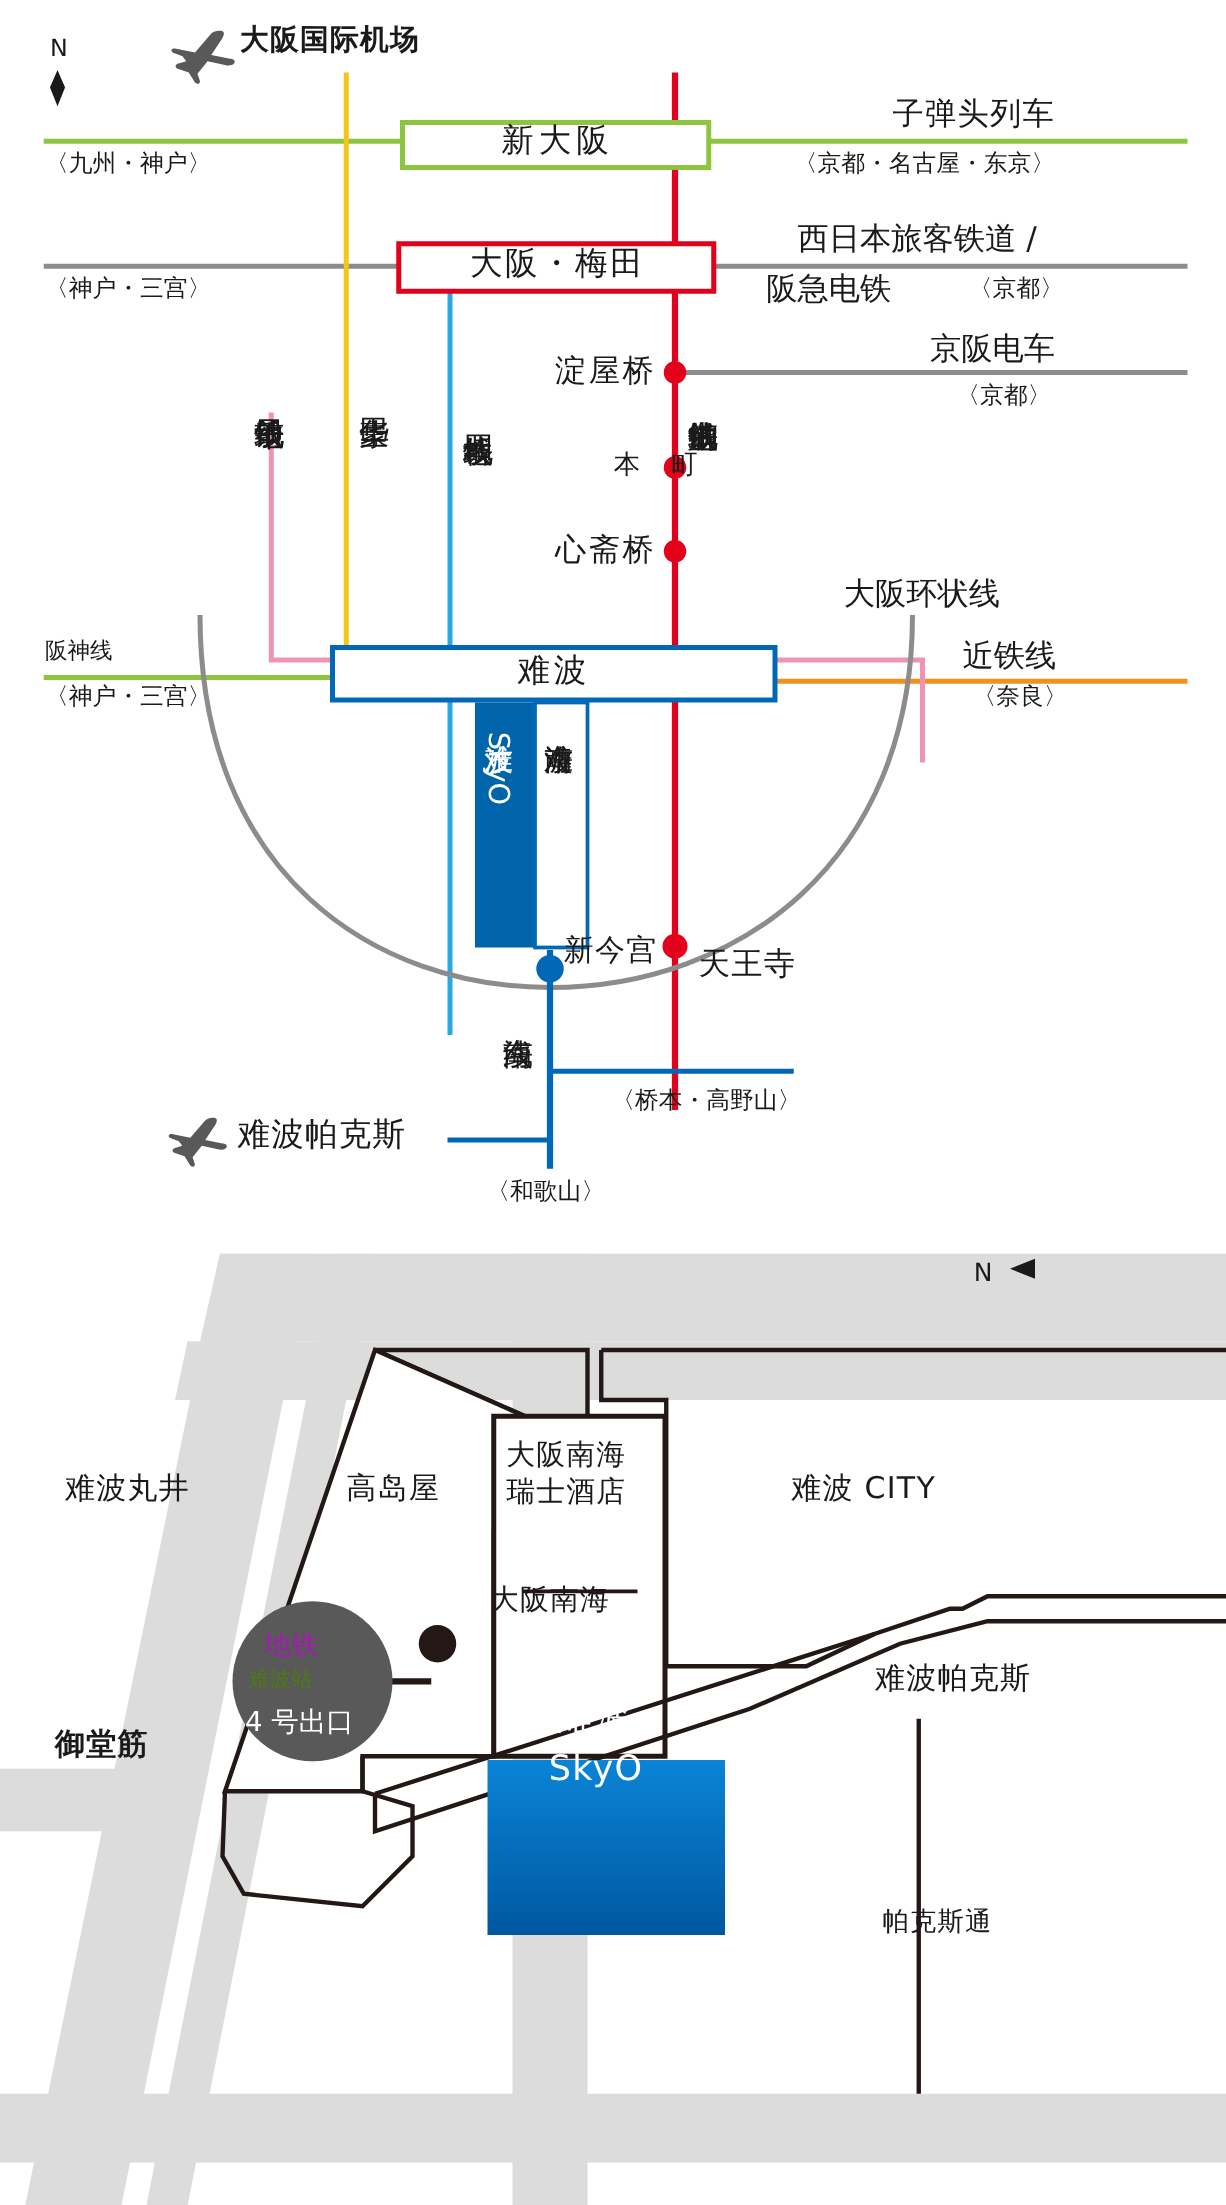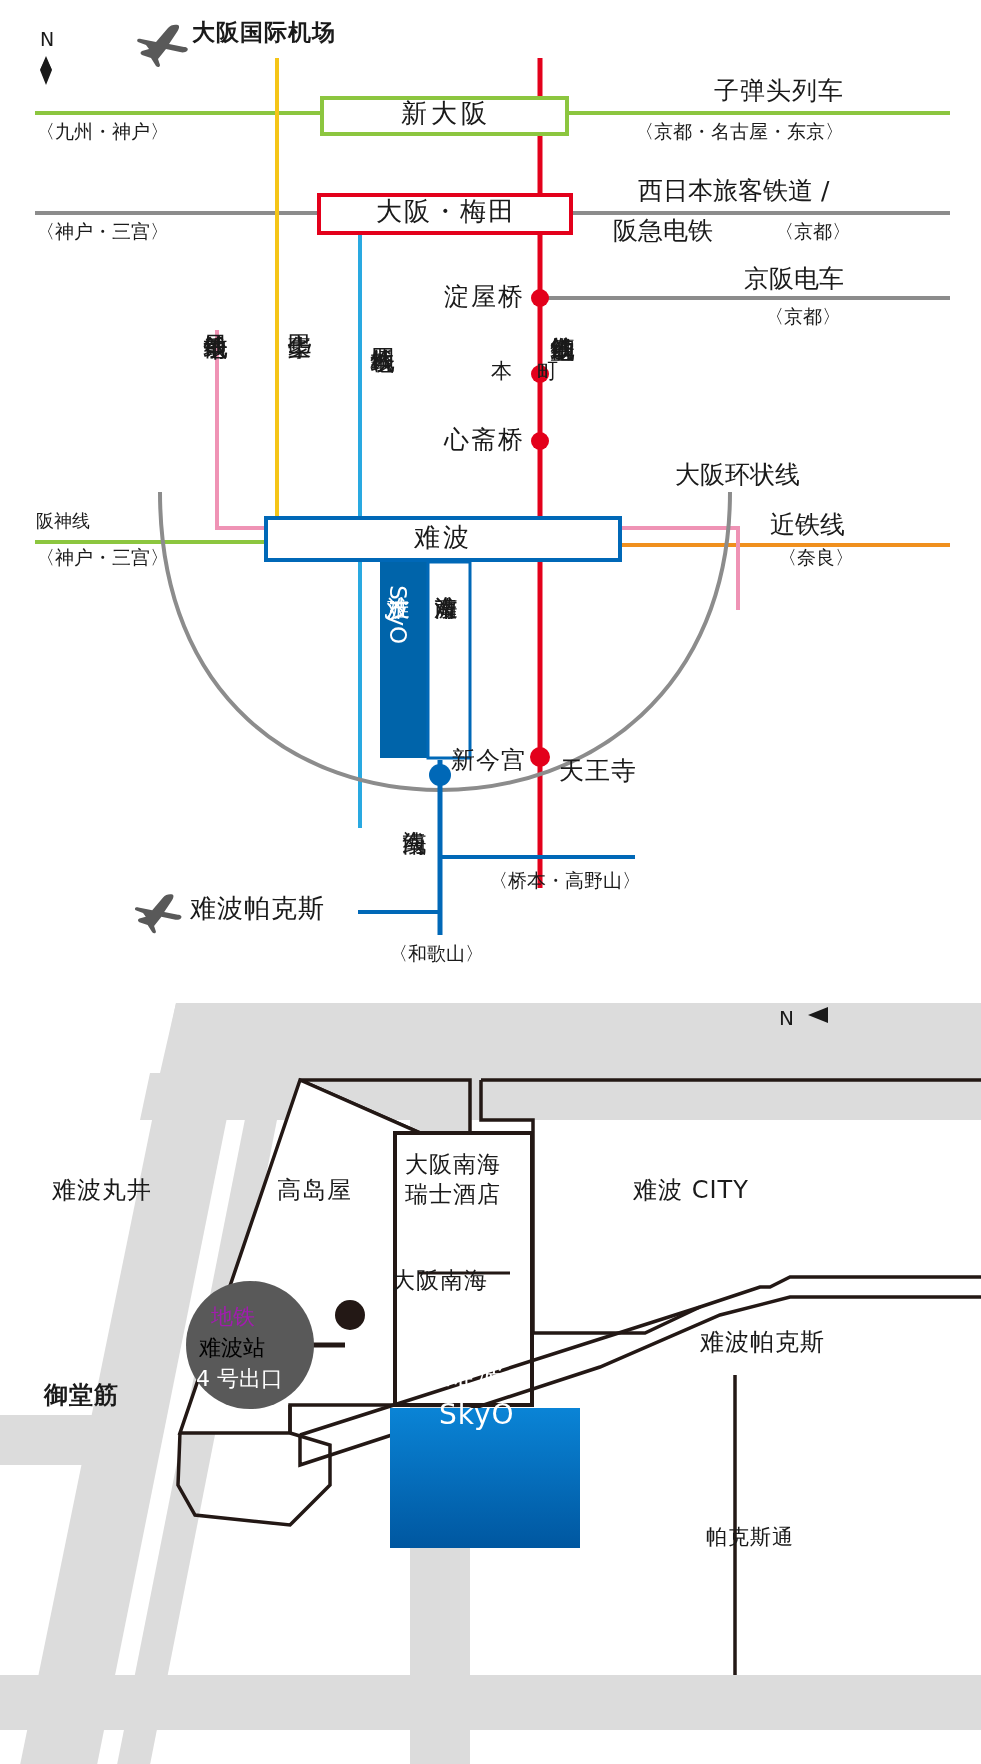--- a/index.html
+++ b/index.html
@@ -190,19 +190,19 @@
   <div class="lbl" style="left:633px;top:1178px;font-size:24px;letter-spacing:1px;">难波 CITY</div>
   <div class="lbl" style="left:44px;top:1383px;font-size:24px;letter-spacing:1px;font-weight:bold;">御堂筋</div>
   <div class="lbl" style="left:700px;top:1330px;font-size:24px;letter-spacing:1px;">难波帕克斯</div>
   <div class="lbl" style="left:706px;top:1506px;font-size:21px;letter-spacing:1px;margin-top:20px;">帕克斯通</div>
 
   <div class="lbl" style="left:405px;top:1152px;font-size:23px;letter-spacing:1px;">大阪南海</div>
   <div class="lbl" style="left:405px;top:1182px;font-size:23px;letter-spacing:1px;">瑞士酒店</div>
   <div class="lbl" style="left:392px;top:1268px;font-size:23px;letter-spacing:1px;">大阪南海</div>
 
   <div class="lbl" style="left:211px;top:1305px;font-size:22px;color:#a21caf;">地铁</div>
-  <div class="lbl" style="left:199px;top:1336px;font-size:22px;color:#000000;">难波站</div>
+  <div class="lbl" style="left:199px;top:1336px;font-size:17px;color:#4d7c0f;">难波站</div>
   <div class="lbl" style="left:196px;top:1367px;font-size:22px;color:#ffffff;">4 号出口</div>
 
   <div class="lbl" style="left:446px;top:1360px;font-size:28px;color:#ffffff;letter-spacing:2px;">难波</div>
   <div class="lbl" style="left:439px;top:1400px;font-size:28px;color:#ffffff;letter-spacing:1px;">SkyO</div>
 
 </div>
 
 </body></html>

